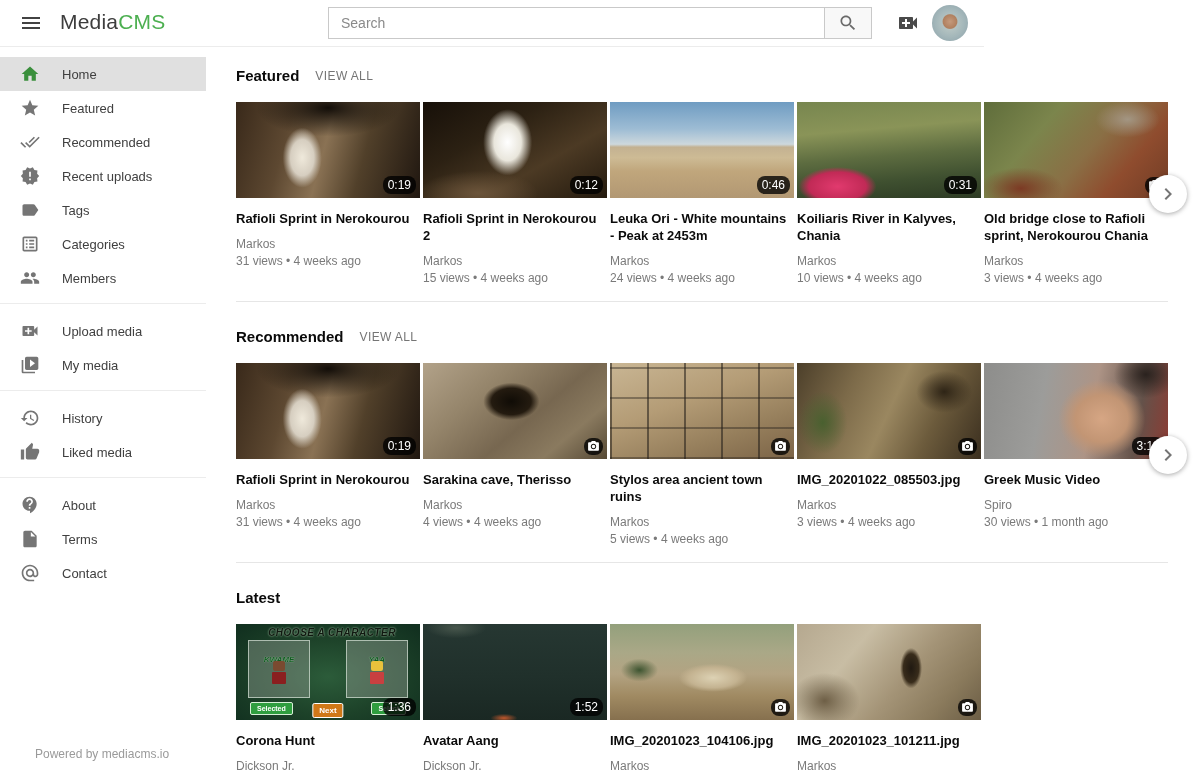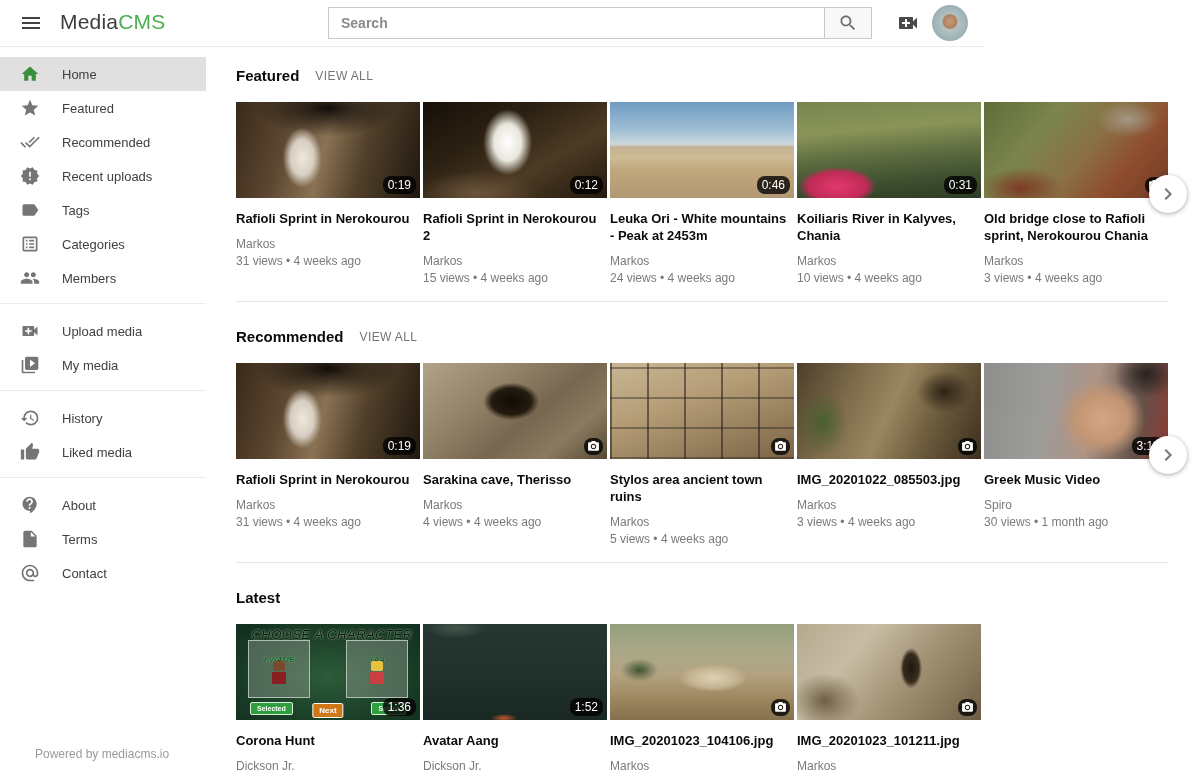--- a/index.html
+++ b/index.html
@@ -18,21 +18,20 @@
   }
   .menu-btn { position:absolute; left:19px; top:11px; width:24px; height:24px; color:#424242; cursor:pointer; }
   .logo { position:absolute; left:60px; top:10px; font-size:21px; font-weight:500; letter-spacing:.2px; cursor:pointer; }
   .logo .lg-media { color:#3d3d3d; }
   .logo .lg-cms { color:var(--brand-green,#4caf50); }
   .search-wrap { position:absolute; left:328px; top:7px; width:544px; height:32px; display:flex; }
   .search-input {
     flex:1; height:32px; border:1px solid #c9c9c9; background:#fff;
     padding:0 12px; font-size:14px; color:#b91c1c; outline:none;
     font-family:inherit;
-    font-weight:bold;
   }
   .search-input::placeholder { color:#8a8a8a; }
   .search-btn {
     width:48px; height:32px; margin-left:-1px; border:1px solid #c9c9c9;
     background:#f8f8f8; display:flex; align-items:center; justify-content:center;
     cursor:pointer; color:#6a6a6a;
   }
   .upload-btn { position:absolute; right:64px; top:11px; width:24px; height:24px; color:#4a4a4a; cursor:pointer; }
   .avatar {
     position:absolute; right:16px; top:5px; width:36px; height:36px; border-radius:50%;
@@ -141,21 +140,21 @@
     radial-gradient(ellipse 26px 16px at 16% 48%, #3d5430 0%, rgba(0,0,0,0) 72%),
     linear-gradient(180deg, #93a07c 0%, #aaa887 30%, #b3a382 52%, #a08a62 75%, #86704e 100%); }
   .t-l5 { background:
     radial-gradient(ellipse 14px 26px at 62% 46%, #201911 0%, #382c1b 55%, rgba(0,0,0,0) 78%),
     radial-gradient(ellipse 50px 40px at 15% 80%, #6e5f46 0%, rgba(0,0,0,0) 70%),
     linear-gradient(130deg, #b5a88f 0%, #c8bda4 30%, #a49477 58%, #8a7a5c 80%, #6b5d45 100%); }
 
   
   .g-heading {
     position:absolute; top:3px; left:8px; right:0; text-align:center;
-    font-size:13px; font-weight:normal; font-style:italic; color:#101810;
+    font-size:10px; font-weight:bold; font-style:italic; color:#101810;
     letter-spacing:.5px; text-shadow:0 0 2px rgba(210,245,210,.9);
   }
   .g-box {
     position:absolute; top:16px; width:62px; height:58px;
     background:rgba(160,170,160,.4); border:1px solid rgba(225,235,225,.65);
   }
   .g-left { left:12px; } .g-right { right:12px; }
   .g-name { text-align:center; font-size:8px; font-weight:bold; font-style:italic;
     color:#0f5c1f; margin-top:14px; text-shadow:0 0 1px rgba(230,255,230,.8); }
   .g-char { position:absolute; left:50%; top:20px; transform:translateX(-50%); width:16px; }

